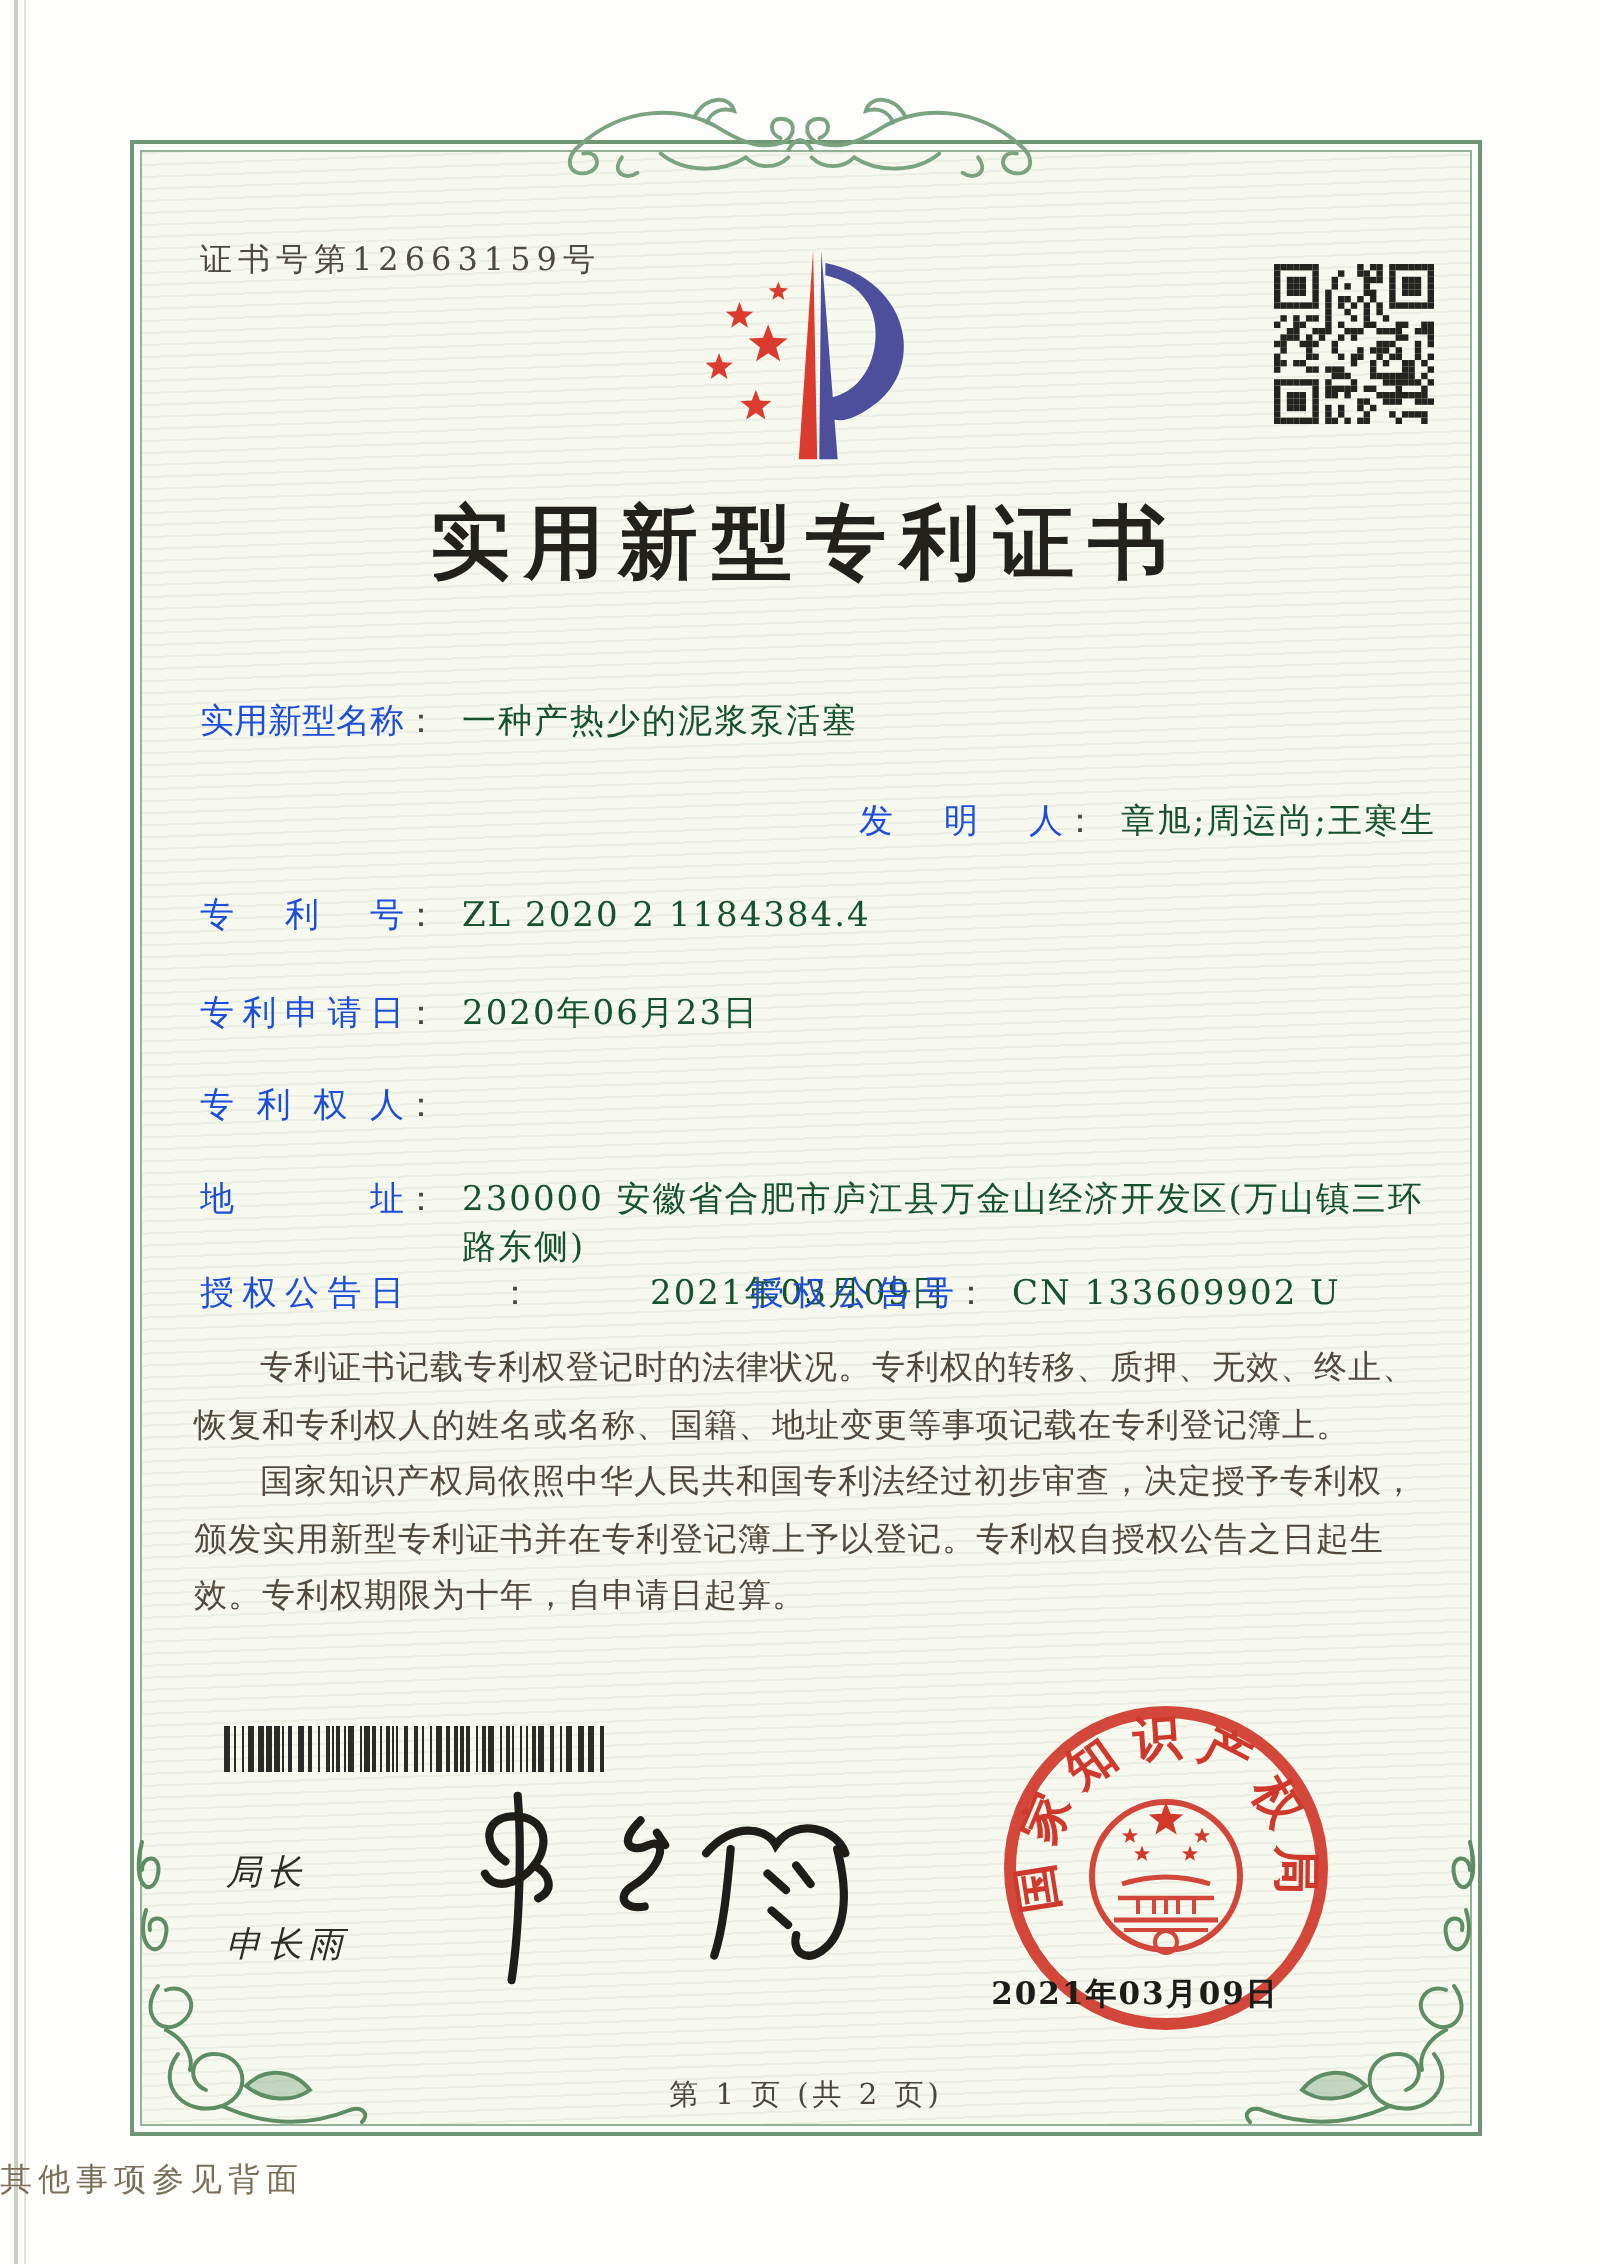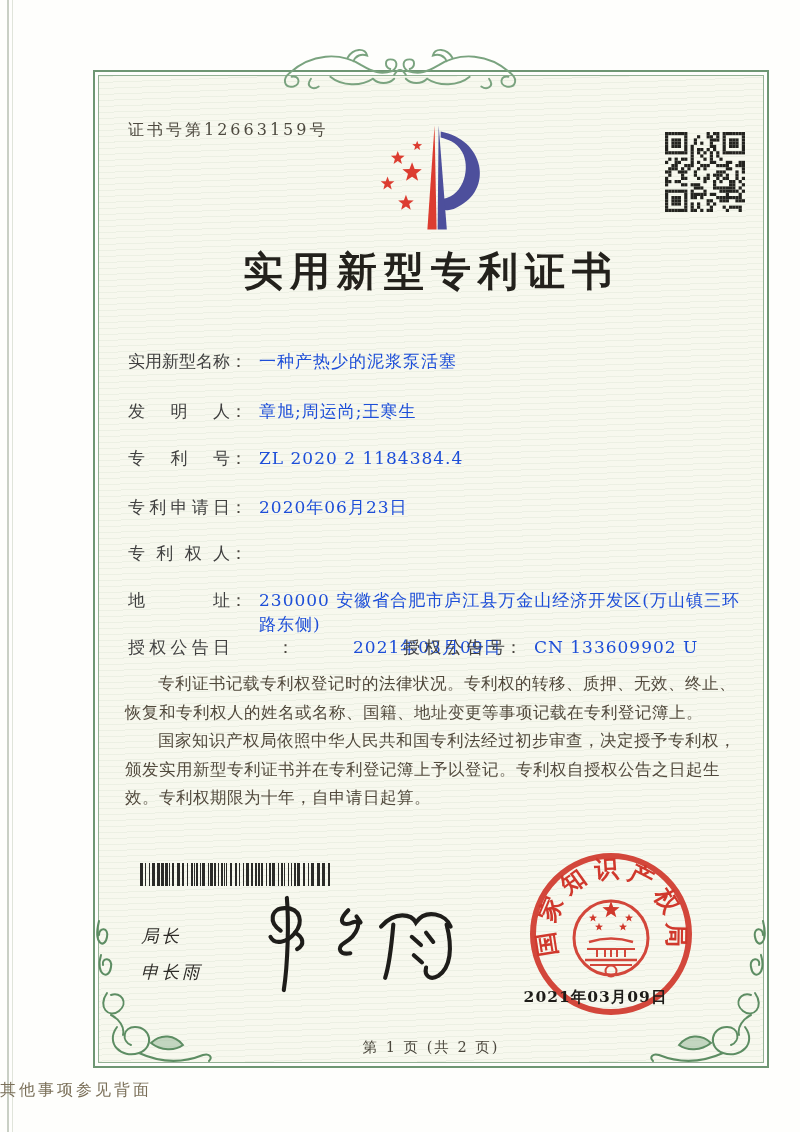--- a/index.html
+++ b/index.html
@@ -9,45 +9,45 @@
     font-family:"DejaVu Serif","Liberation Serif",serif;
     color:#3c382f;
   }
   .paper-edge{position:absolute;top:0;height:1132px;pointer-events:none;}
   .edge1{left:7px;width:2px;background:#c9cfc4;}
   .edge2{left:12px;width:1px;background:#e0e4da;}
 
   
   .frame{
     position:absolute;left:65px;top:70px;width:676px;height:998px;
-    border:2px solid #6e9673;box-sizing:border-box;margin-left:28px;
+    border:2px solid #6e9673;box-sizing:border-box;
   }
   .frame-inner{
     position:absolute;left:3px;top:3px;right:3px;bottom:3px;
     border:1px solid #93b194;
     background-color:#f7f8ee;
     background-image:repeating-linear-gradient(178deg,
       rgba(139,168,134,0.10) 0px, rgba(139,168,134,0.10) 1px,
       rgba(255,255,255,0) 1px, rgba(255,255,255,0) 6px);
   }
   .abs{position:absolute;}
 
   .cert-no{left:33px;top:48px;font-size:16px;letter-spacing:3px;color:#4e4a40;z-index:2;}
   .logo{left:268px;top:46px;width:138px;height:120px;z-index:2;}
   .qr{left:570px;top:60px;width:80px;height:80px;z-index:2;}
   .title{left:0;right:0;top:172px;text-align:center;font-size:40px;font-weight:600;
          letter-spacing:7px;color:#23211c;z-index:2;}
 
   .frow{left:33px;width:618px;font-size:17px;line-height:24px;z-index:2;display:flex;align-items:flex-start;}
   .flabel{display:inline-block;width:102px;text-align:justify;text-align-last:justify;
-          color:#404040;flex:0 0 102px;}
+          color:#1d4ed8;flex:0 0 102px;}
   .colon{color:#4a463e;margin-right:12px;}
-  .fvalue{color:#1d4ed8;letter-spacing:1px;max-width:492px;}
+  .fvalue{color:#14532d;letter-spacing:1px;max-width:492px;}
   .pair2{position:absolute;left:275px;top:0;display:flex;}
-  .frow.r1{top:277px;} .frow.r2{top:327px;} .frow.r3{top:374px;}
+  .frow.r1{top:277px;} .frow.r2{top:327px;justify-content:flex-end;} .frow.r3{top:374px;}
   .frow.r4{top:423px;} .frow.r5{top:469px;} .frow.r6{top:516px;} .frow.r7{top:563px;gap:47px;}
 
   .body-text{left:30px;top:598px;width:624px;font-size:16.5px;line-height:28.5px;
              color:#51493c;letter-spacing:0.5px;z-index:2;}
   .body-text p{margin:0;text-indent:2em;}
 
   .barcode{left:45px;top:791px;width:194px;height:23px;z-index:3;}
   .sig-block{left:46px;top:846px;z-index:3;font-family:"Liberation Sans","DejaVu Sans",sans-serif;
              font-size:17.5px;letter-spacing:3px;color:#2e2c28;line-height:36px;font-style:italic;}
   .signature{left:155px;top:818px;width:215px;height:108px;z-index:3;}

